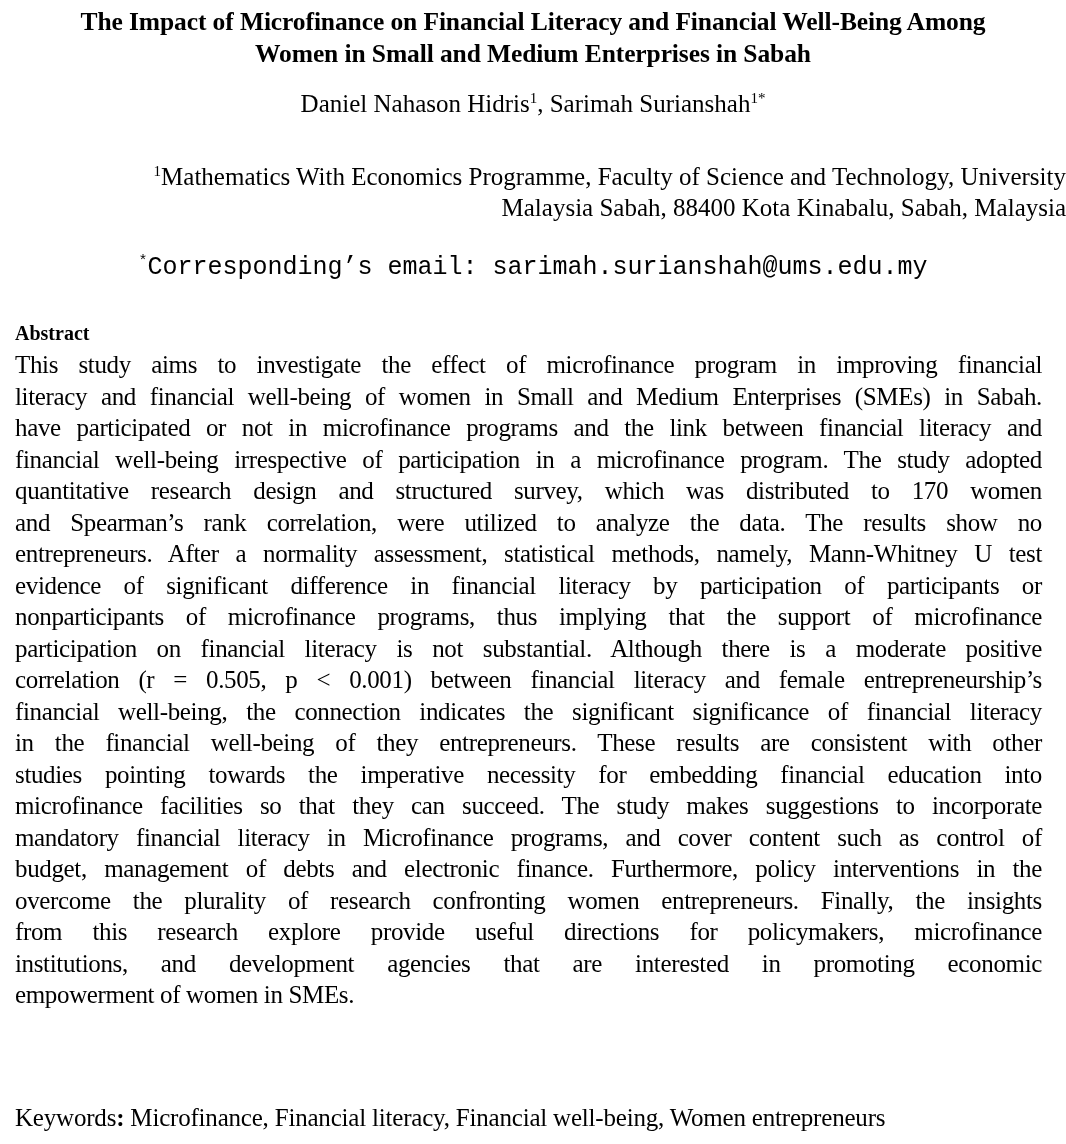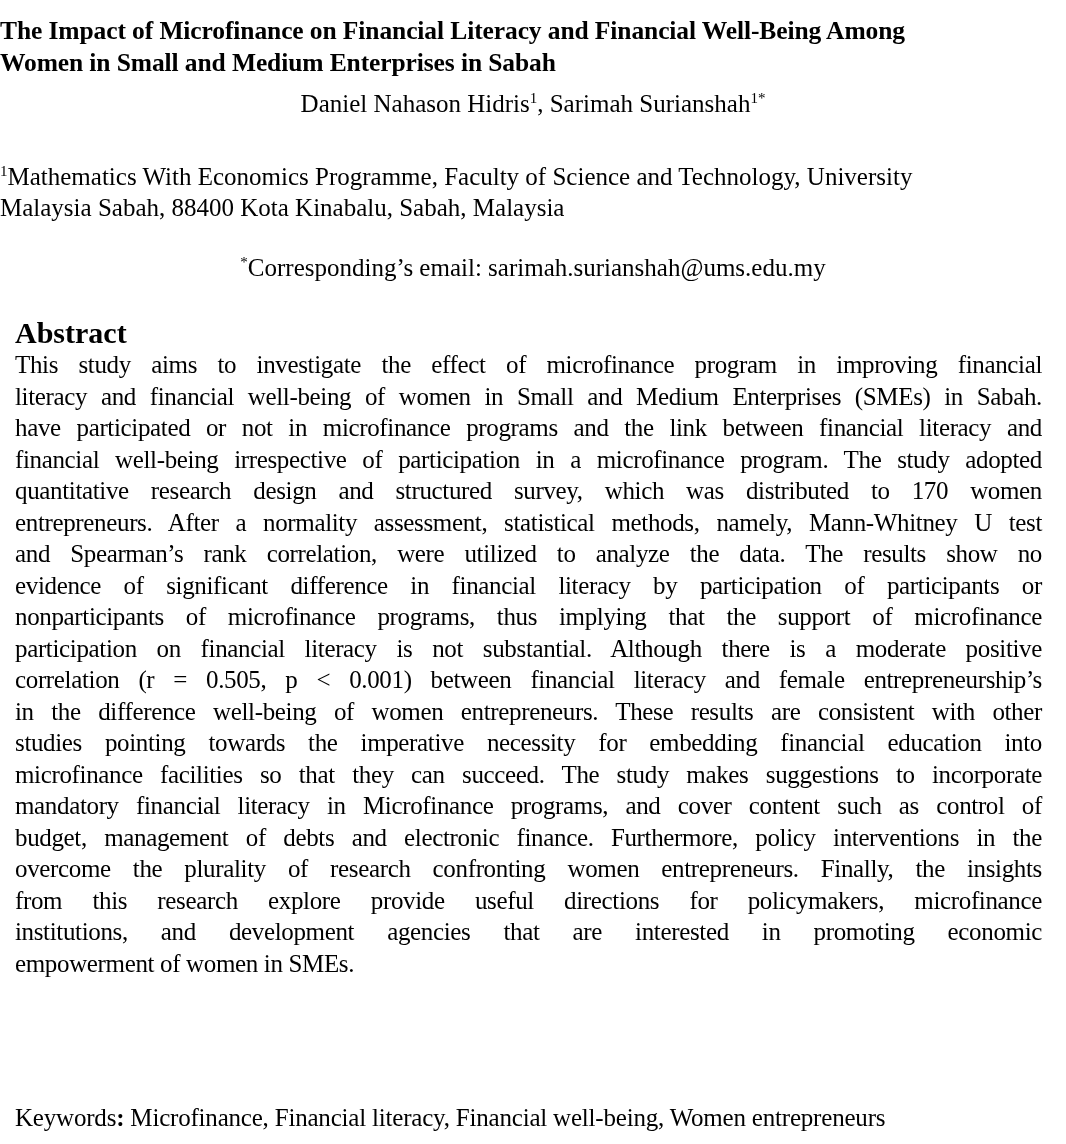--- a/index.html
+++ b/index.html
@@ -18,23 +18,23 @@
     .page {
       position: absolute;
       left: 0;
       top: 0;
       width: 1066px;
       height: 1144px;
     }
     .title {
       position: absolute;
       left: 0;
-      top: 15px;
+      top: 6px;
       width: 1066px;
-      text-align: left;
+      text-align: center;
       font-weight: bold;
       font-size: 25.5px;
       line-height: 32px;
       letter-spacing: -0.1px;
     }
     .authors {
       position: absolute;
       left: 0;
       top: 88px;
       width: 1066px;
@@ -45,39 +45,40 @@
     sup {
       font-size: 15px;
       vertical-align: 9px;
       line-height: 0;
     }
     .affiliation {
       position: absolute;
       left: 0;
       top: 161px;
       width: 1066px;
-      text-align: left;
+      text-align: right;
       font-size: 25px;
       line-height: 31px;
     }
     .email {
       position: absolute;
       left: 0;
       top: 252px;
       width: 1066px;
       text-align: center;
       font-size: 25px;
       line-height: 32px;
+      font-family: Liberation Mono, monospace;
     }
     .abstract-heading {
       position: absolute;
       left: 15px;
       top: 317px;
       font-weight: bold;
-      font-size: 30px;
+      font-size: 20px;
       line-height: 32px;
     }
     .abstract-body {
       position: absolute;
       left: 15px;
       top: 349px;
       width: 1027px;
     }
     .abstract-line {
       display: block;
@@ -130,27 +131,28 @@
   </div>
 
   <div class="abstract-heading">Abstract</div>
 
   <div class="abstract-body" id="abstract-body">
       <span class="abstract-line">This study aims to investigate the effect of microfinance program in improving financial</span>
       <span class="abstract-line">literacy and financial well-being of women in Small and Medium Enterprises (SMEs) in Sabah.</span>
       <span class="abstract-line">have participated or not in microfinance programs and the link between financial literacy and</span>
       <span class="abstract-line">financial well-being irrespective of participation in a microfinance program. The study adopted</span>
       <span class="abstract-line">quantitative research design and  structured survey, which was distributed to 170 women</span>
+      <span class="abstract-line">and Spearman’s rank correlation, were utilized to analyze the data. The results show no</span>
       <span class="abstract-line">entrepreneurs. After a normality assessment, statistical methods, namely, Mann-Whitney U test</span>
-      <span class="abstract-line">and Spearman’s rank correlation, were utilized to analyze the data. The results show no</span>
       <span class="abstract-line">evidence of significant difference in financial literacy by participation of participants or</span>
       <span class="abstract-line">nonparticipants of microfinance programs, thus implying that the support  of microfinance</span>
       <span class="abstract-line">participation on financial literacy is not substantial. Although there is a moderate positive</span>
       <span class="abstract-line">correlation (r = 0.505, p &lt; 0.001) between financial literacy and female entrepreneurship’s</span>
-      <span class="abstract-line">in the difference well-being of women entrepreneurs. These results are consistent with other</span>
+      <span class="abstract-line">financial well-being, the connection indicates the significant significance of financial literacy</span>
+      <span class="abstract-line">in the financial well-being of they entrepreneurs. These results are consistent with other</span>
       <span class="abstract-line">studies pointing towards the imperative necessity for embedding financial education into</span>
       <span class="abstract-line">microfinance facilities so that they can succeed. The study makes suggestions to incorporate</span>
       <span class="abstract-line">mandatory financial literacy in Microfinance programs, and cover content such as control of</span>
       <span class="abstract-line">budget, management of debts and electronic finance. Furthermore, policy interventions in the</span>
       <span class="abstract-line">overcome the plurality of research confronting women entrepreneurs. Finally, the insights</span>
       <span class="abstract-line">from this research explore provide useful directions for policymakers, microfinance</span>
       <span class="abstract-line">institutions, and development agencies that are interested in promoting economic</span>
       <span class="abstract-line last">empowerment of women in SMEs.</span>
     </div>
 

